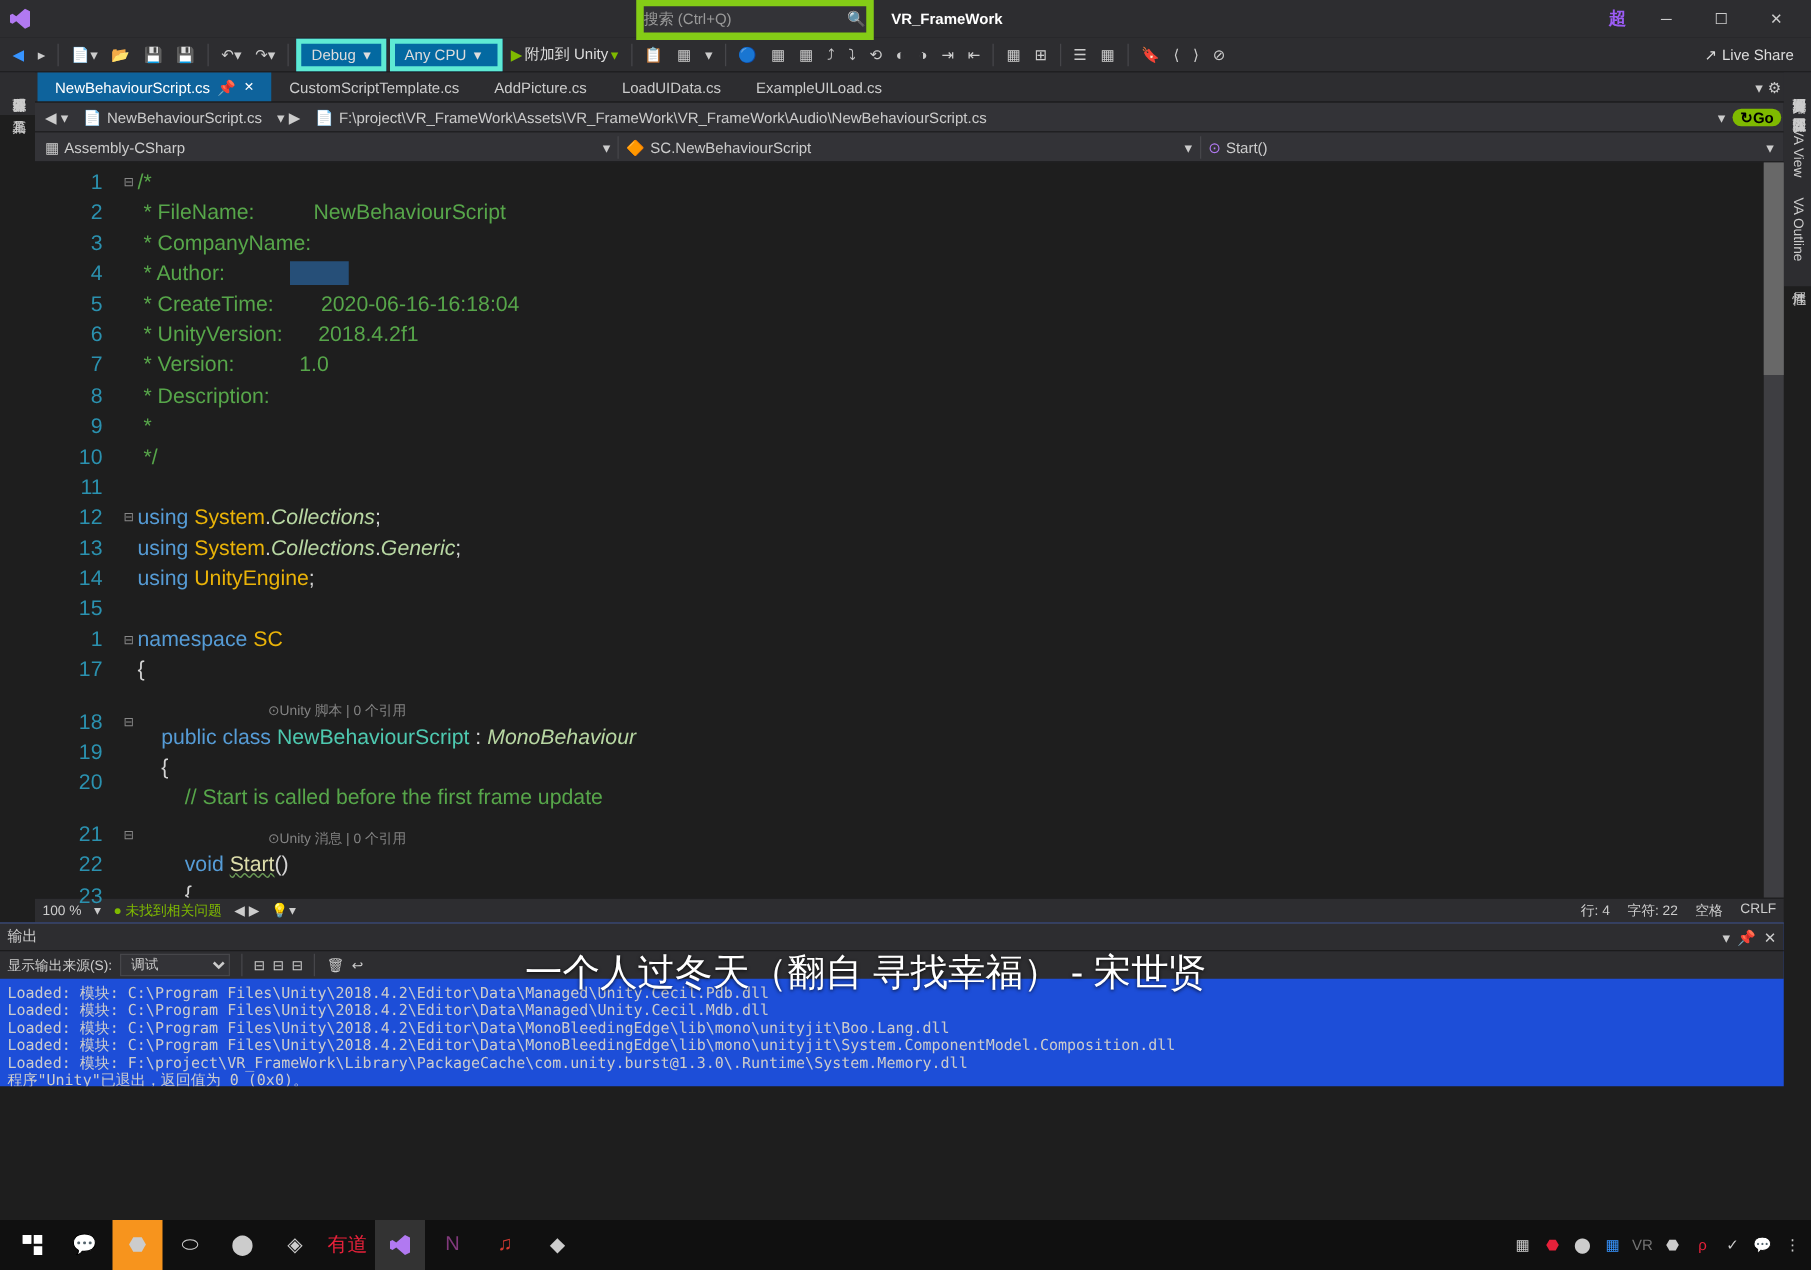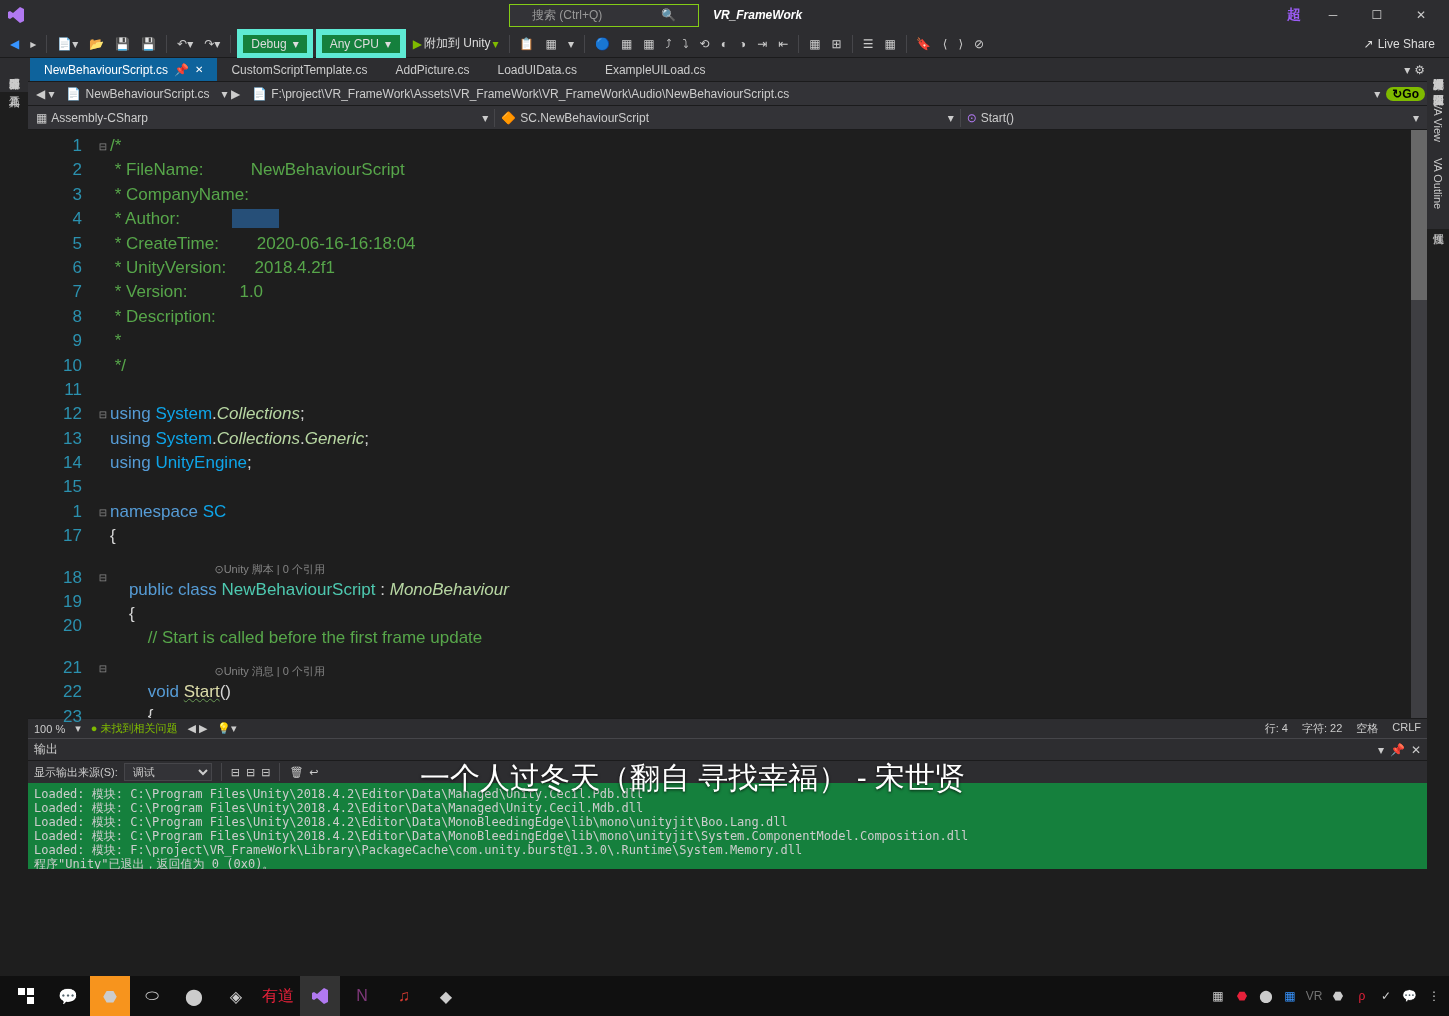--- a/index.html
+++ b/index.html
@@ -1,30 +1,30 @@
 <!DOCTYPE html>
 <html><head>
 <meta charset="utf-8">
 <style>
 * { margin:0; padding:0; box-sizing:border-box; font-family:"Segoe UI","Microsoft YaHei",sans-serif; }
 body { background:#1e1e1e; color:#ccc; width:1449px; height:1016px; overflow:hidden; font-size:12px; position:relative; }
 .titlebar { height:30px; background:#2d2d30; display:flex; align-items:center; padding:0 6px; }
 .logo { width:20px; height:20px; margin-right:8px; display:flex; align-items:center; justify-content:center; }
 .menus { display:flex; gap:4px; }
 .menu-item { padding:4px 8px; cursor:default; color:#ddd; font-size:12px; }
-.search-box { margin-left:auto; background:#333337; border:1px solid #84cc16; padding:2px 22px; width:190px; display:flex; align-items:center; color:#999; }
+.search-box { margin-left:auto; background:#333337; border:6px solid #84cc16; padding:2px 0; width:190px; display:flex; align-items:center; color:#999; }
 .search-box span.icon { margin-left:auto; }
-.solution-name { margin-left:14px; font-weight:bold; color:#fff;font-style:italic; }
+.solution-name { margin-left:14px; font-weight:bold; color:#fff; }
 .chao { margin-left:auto; color:#9b5cf5; font-size:14px; font-weight:bold; padding:0 10px; }
 .win-controls { display:flex; gap:0; }
 .win-btn { width:44px; height:28px; display:flex; align-items:center; justify-content:center; color:#ccc; }
 .toolbar { height:28px; background:#2d2d30; display:flex; align-items:center; padding:0 6px; gap:3px; border-bottom:1px solid #1b1b1c; }
 .tb-btn { padding:2px 4px; color:#ccc; display:flex; align-items:center; gap:2px; }
 .tb-sep { width:1px; height:18px; background:#46464a; margin:0 3px; }
-.dropdown { background:#15803d; border:6px solid #5eead4; padding:2px 8px; color:#ddd; display:flex; align-items:flex-end; gap:6px; }
+.dropdown { background:#0369a1; border:4px solid #5eead4; padding:2px 8px; color:#ddd; display:flex; align-items:flex-end; gap:6px; }
 .play { color:#7fba00; }
 .live-share { margin-left:auto; display:flex; align-items:center; gap:4px; color:#ddd; padding:0 8px; }
 .tabs-row { height:24px; background:#2d2d30; display:flex; align-items:stretch; border-bottom:1px solid #1b1b1c; padding-left:30px; position:relative; }
 .left-collapsed { position:absolute; left:0; top:58px; width:28px; background:#2d2d30; display:flex; flex-direction:column; align-items:center; gap:10px; padding-top:8px; }
 .vert-text { writing-mode:vertical-rl; font-size:11px; color:#ccc; padding:4px 2px; }
 .right-collapsed { position:absolute; right:0; top:58px; width:22px; background:#2d2d30; display:flex; flex-direction:column; align-items:center; gap:8px; padding-top:8px; }
 .tab { padding:3px 14px; color:#ccc; display:flex; align-items:center; gap:6px; font-size:12px; }
 .tab.active { background:#0e639c; color:#fff; }
 .tab .close { font-size:10px; }
 .tab-tools { margin-left:auto; display:flex; gap:4px; padding-right:24px; align-items:center; }
@@ -40,29 +40,29 @@
 .fold-col { width:14px; background:#1e1e1e; padding-top:4px; }
 .fold { height:24.4px; color:#888; font-size:10px; display:flex; align-items:center; justify-content:center; }
 .code { flex:1; font-family:Consolas,"Courier New",monospace; font-size:17px; line-height:24.4px; padding-top:4px; white-space:pre; overflow:hidden; }
 .code .line { height:24.4px; }
 .c-comment { color:#57a64a; }
 .c-kw { color:#569cd6; }
 .c-type { color:#4ec9b0; }
 .c-type-i { color:#b8d7a3; font-style:italic; }
 .c-method { color:#dcdcaa; }
 .c-punct { color:#d4d4d4; }
-.c-text { color:#0ea5e9; }
+.c-text { color:#eab308; }
 .selected { background:#264f78; }
 .codelens { color:#848484; font-size:11px; height:17px; line-height:17px; padding-left:6px;margin-top:12px; }
 .scroll-v { width:16px; background:#3e3e42; position:relative; }
 .scroll-thumb { position:absolute; top:0; width:100%; height:170px; background:#686868; }
 .status-row { height:20px; background:#2d2d30; display:flex; align-items:center; padding:0 6px; font-size:11px; color:#ccc; gap:10px; border-top:1px solid #1b1b1c; margin-left:28px; margin-right:22px; }
 .status-row .good { color:#7fba00; }
 .status-right { margin-left:auto; display:flex; gap:14px; }
-.output-panel { background:#15803d; margin-left:28px; margin-right:22px; border-top:1px solid #46464a; }
+.output-panel { background:#1d4ed8; margin-right:22px; border-top:1px solid #46464a; }
 .output-hdr { background:#2d2d30; padding:2px 6px; font-size:12px; display:flex; align-items:center; }
 .output-hdr .tools { margin-left:auto; display:flex; gap:6px; }
 .output-tb { background:#2d2d30; padding:2px 6px; display:flex; align-items:center; gap:6px; font-size:11px; border-top:1px solid #1b1b1c; }
 .output-tb select { background:#333337; border:1px solid #46464a; color:#ccc; padding:1px 40px 1px 4px; font-size:11px; }
 .output-text { font-family:Consolas,monospace; font-size:12px; line-height:14px; padding:4px 6px; color:#ccc; white-space:pre; height:86px; overflow:hidden; position:relative; }
 .overlay-text { position:absolute; top:758px; left:420px; font-size:30px; color:#fff; font-weight:500; text-shadow:0 1px 3px rgba(0,0,0,.8); pointer-events:none; }
 .taskbar { position:absolute; bottom:0; left:0; right:0; height:40px; background:#101010; display:flex; align-items:center; padding:0 6px; gap:2px; }
 .tb-icon { width:40px; height:40px; display:flex; align-items:center; justify-content:center; color:#ccc; font-size:16px; }
 .tb-icon.active { background:#333; }
 .tb-icon.orange { background:#f7941d; }

